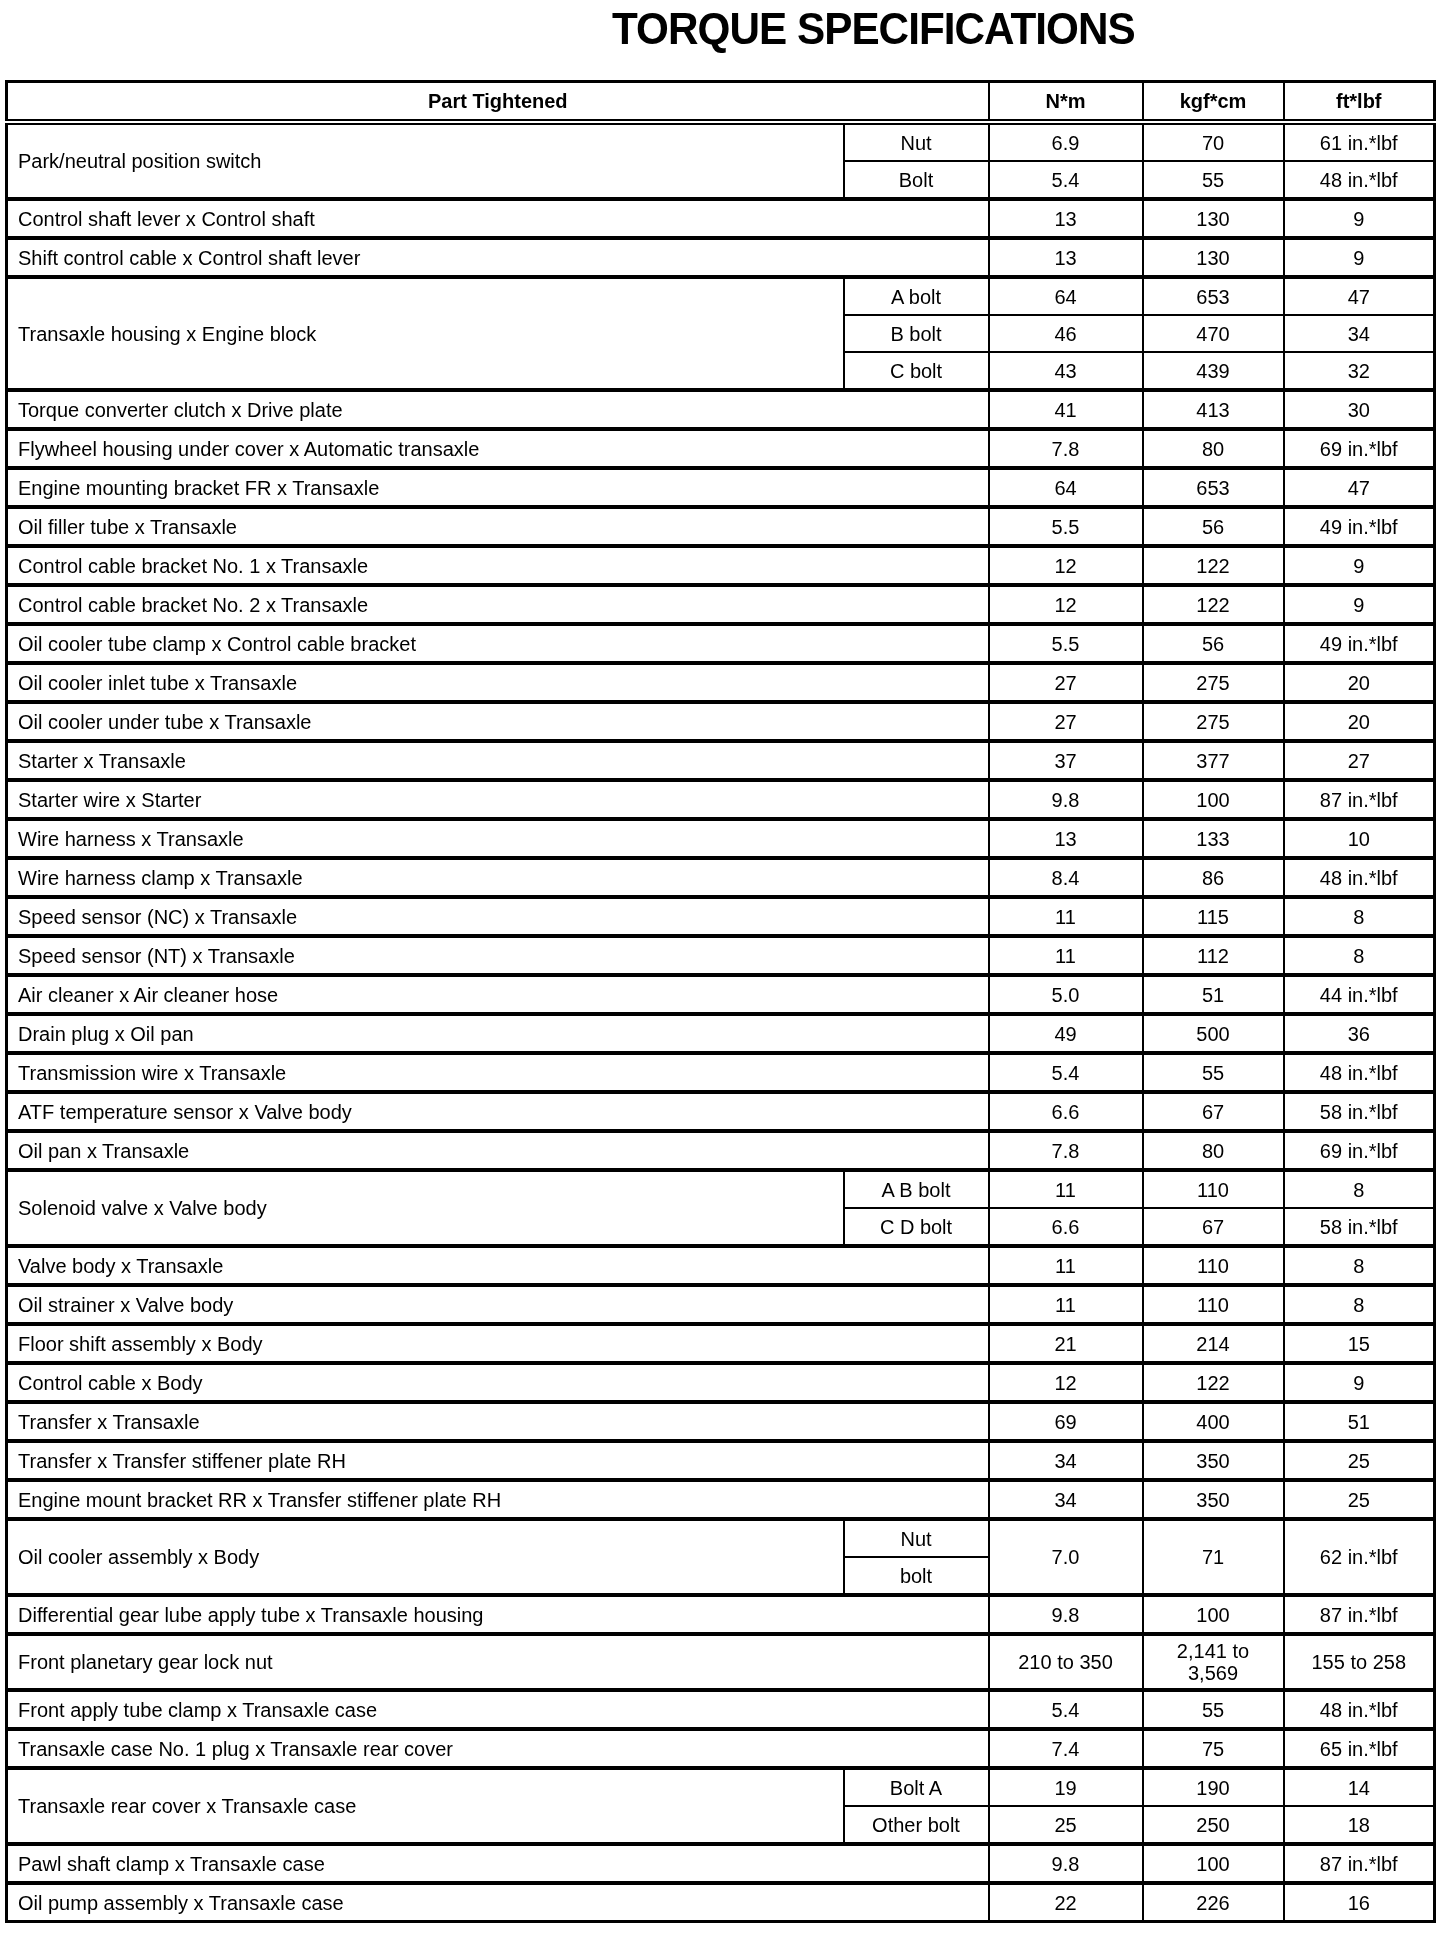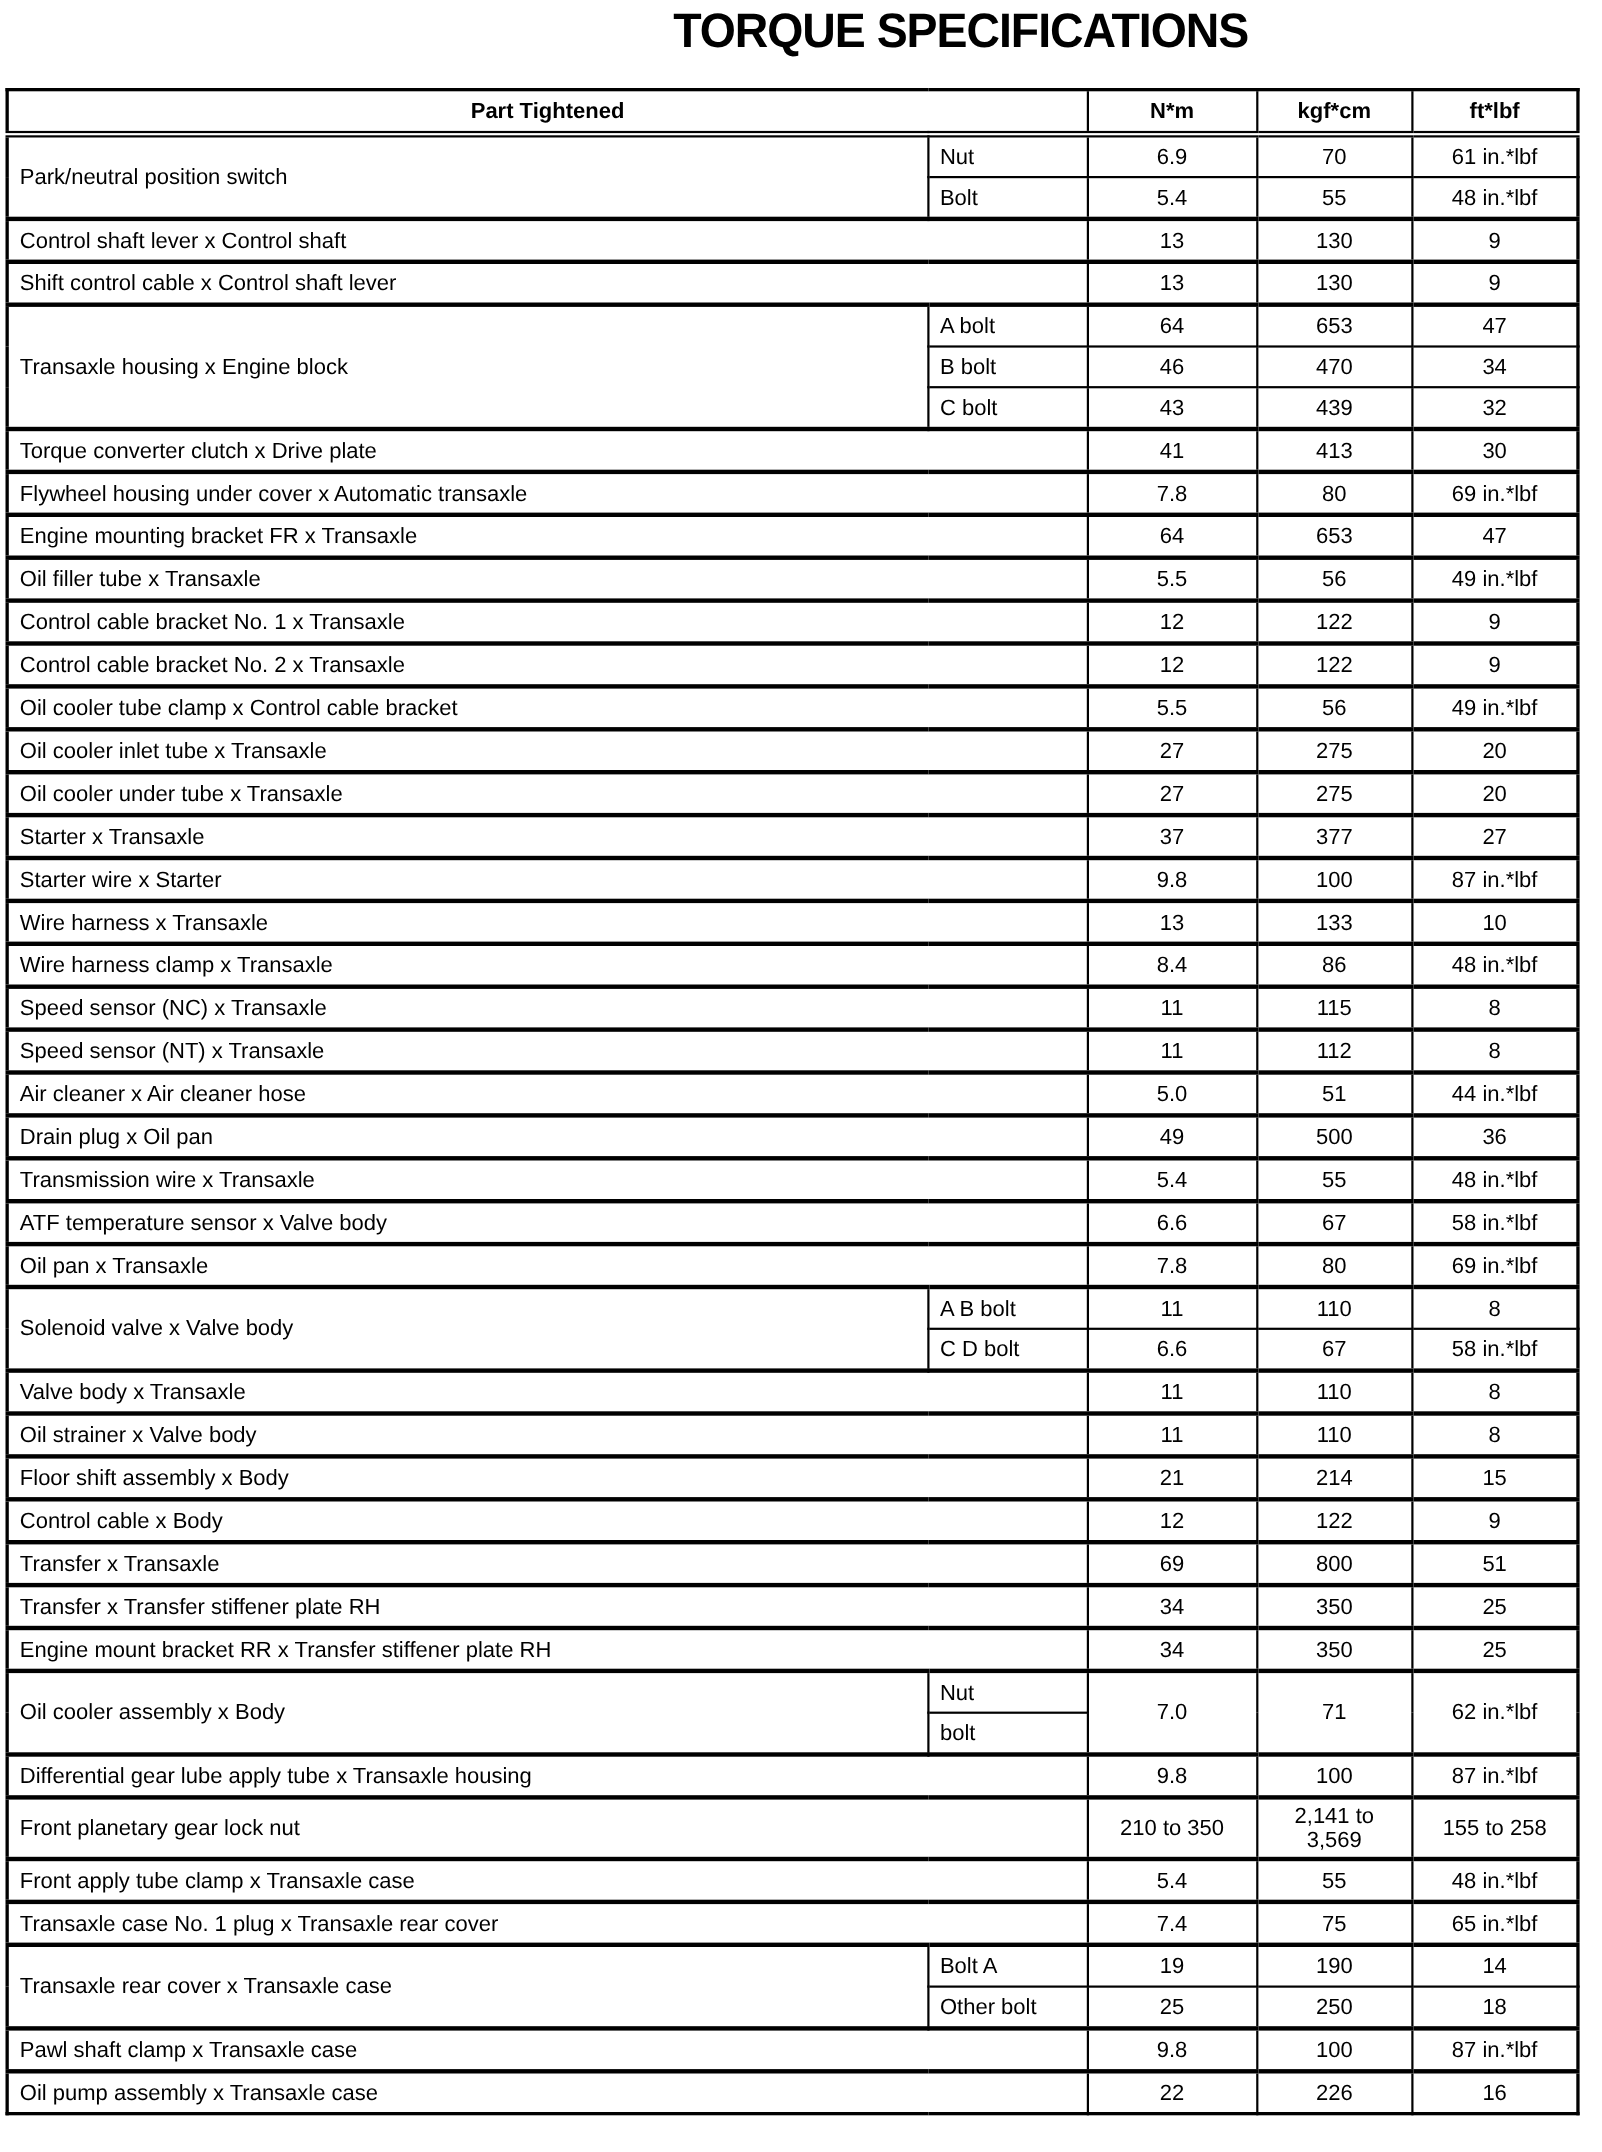--- a/index.html
+++ b/index.html
@@ -6,21 +6,21 @@
   body { width: 1456px; height: 1956px; position: relative; overflow: hidden;
          font-family: "Liberation Sans", sans-serif; color: #000; }
   .title { position: absolute; left: 612px; top: 4px; font-size: 44px; font-weight: bold;
            letter-spacing: -1px; transform: scaleX(0.96); transform-origin: left top; }
   table.spec { position: absolute; left: 5px; top: 80px; width: 1428px;
                border-collapse: collapse; border: 3px solid #000; table-layout: fixed; }
   table.spec td, table.spec th { border: 2px solid #000; font-size: 20px; height: 35px;
                padding: 0 10px; vertical-align: middle; line-height: 22px; }
   table.spec th { font-weight: bold; text-align: center; height: 36px; border-bottom: 6px double #000; }
   td.part { text-align: left; vertical-align: top; padding-top: 6px; margin-left: 20px; }
-  td.sub { text-align: left; }
+  td.sub { text-align: center; }
   td.num { text-align: center; }
   tr.grp-start td { border-top: 4px solid #000; }
 </style>
 </head>
 <body>
 
 <div class="title">TORQUE SPECIFICATIONS</div>
 
 <table class="spec">
   <colgroup>
@@ -236,21 +236,21 @@
       </tr>
       <tr class="grp-start">
         <td class="part" colspan="2">Control cable x Body</td>
         <td class="num">12</td>
         <td class="num">122</td>
         <td class="num">9</td>
       </tr>
       <tr class="grp-start">
         <td class="part" colspan="2">Transfer x Transaxle</td>
         <td class="num">69</td>
-        <td class="num">800</td>
+        <td class="num">400</td>
         <td class="num">51</td>
       </tr>
       <tr class="grp-start">
         <td class="part" colspan="2">Transfer x Transfer stiffener plate RH</td>
         <td class="num">34</td>
         <td class="num">350</td>
         <td class="num">25</td>
       </tr>
       <tr class="grp-start">
         <td class="part" colspan="2">Engine mount bracket RR x Transfer stiffener plate RH</td>

